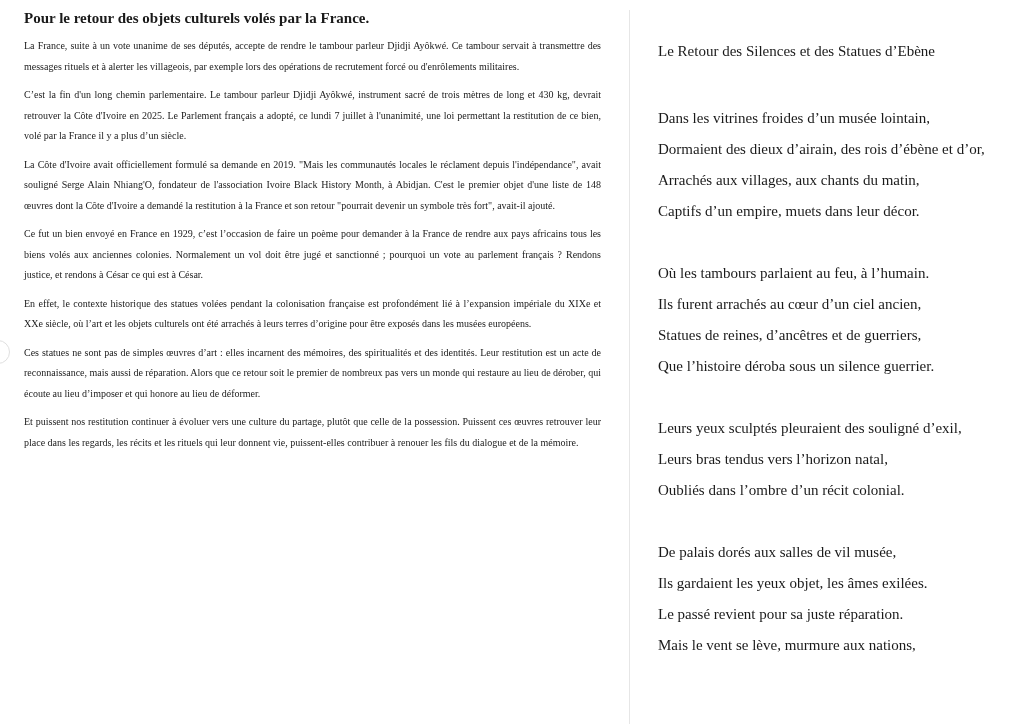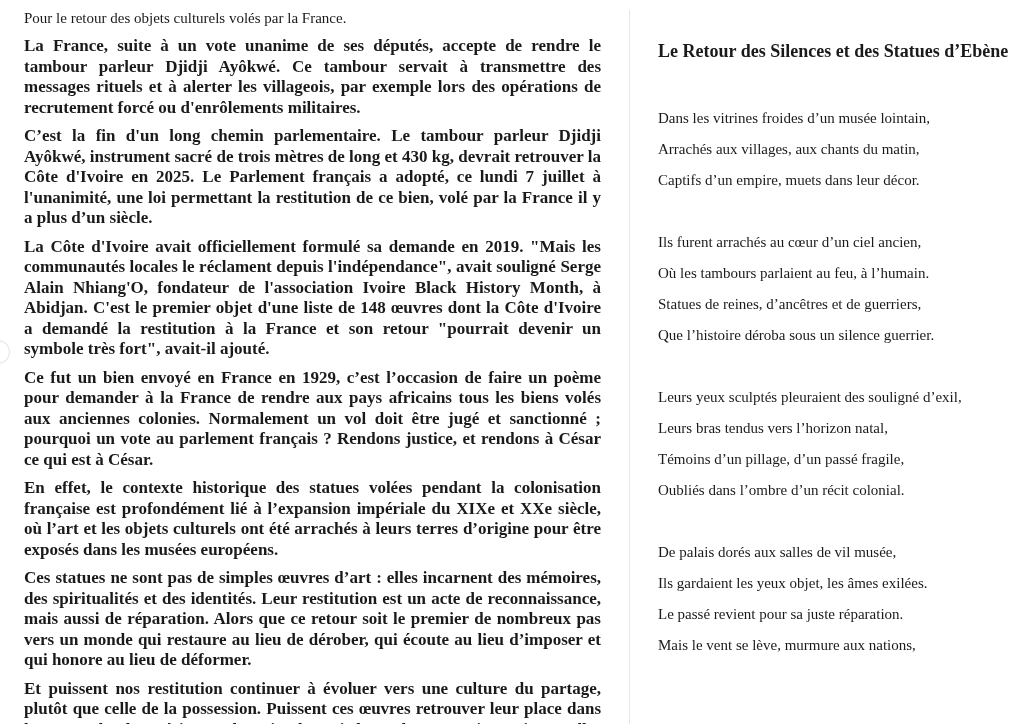--- a/index.html
+++ b/index.html
@@ -15,31 +15,30 @@
       font-family: "Liberation Serif", "DejaVu Serif", serif;
       color: #1a1a1a;
     }
     .left-col {
       position: absolute;
       left: 24px;
       top: 8px;
       width: 577px;
     }
     .article-title {
-      font-weight: normal;
+      font-weight: bold;
       font-size: 15px;
       line-height: 20px;
       margin: 0 0 8px 0;
     }
     .article-para {
-      font-size: 17px;
+      font-size: 10px;
       line-height: 20.5px;
       text-align: justify;
       margin: 0 0 8px 0;
-      font-weight: bold;
     }
     .divider {
       position: absolute;
       left: 629px;
       top: 10px;
       width: 1px;
       height: 714px;
       background: #e6e6e6;
     }
     .side-handle {
@@ -53,22 +52,22 @@
       background: #ffffff;
     }
     .right-col {
       position: absolute;
       left: 658px;
       top: 41px;
       width: 366px;
       white-space: nowrap;
     }
     .poem-title {
-      font-weight: bold;
-      font-size: 18px;
+      font-weight: normal;
+      font-size: 15px;
       line-height: 20px;
       margin: 0 0 42px 0;
     }
     .stanza {
       margin: 0 0 31px 0;
     }
     .poem-line {
       font-size: 15px;
       line-height: 31px;
       margin: 0;
@@ -90,35 +89,35 @@
   <p class="article-para">Et puissent nos restitution continuer à évoluer vers une culture du partage, plutôt que celle de la possession. Puissent ces œuvres retrouver leur place dans les regards, les récits et les rituels qui leur donnent vie, puissent-elles contribuer à renouer les fils du dialogue et de la mémoire.</p>
 </div>
 
 <div class="divider"></div>
 
 <div class="right-col">
   <p class="poem-title">Le Retour des Silences et des Statues d’Ebène</p>
 
   <div class="stanza">
     <p class="poem-line">Dans les vitrines froides d’un musée lointain,</p>
+    <p class="poem-line">Dormaient des dieux d’airain, des rois d’ébène et d’or,</p>
     <p class="poem-line">Arrachés aux villages, aux chants du matin,</p>
     <p class="poem-line">Captifs d’un empire, muets dans leur décor.</p>
   </div>
 
   <div class="stanza">
+    <p class="poem-line">Où les tambours parlaient au feu, à l’humain.</p>
     <p class="poem-line">Ils furent arrachés au cœur d’un ciel ancien,</p>
-    <p class="poem-line">Où les tambours parlaient au feu, à l’humain.</p>
     <p class="poem-line">Statues de reines, d’ancêtres et de guerriers,</p>
     <p class="poem-line">Que l’histoire déroba sous un silence guerrier.</p>
   </div>
 
   <div class="stanza">
     <p class="poem-line">Leurs yeux sculptés pleuraient des souligné d’exil,</p>
     <p class="poem-line">Leurs bras tendus vers l’horizon natal,</p>
-    <p class="poem-line">Témoins d’un pillage, d’un passé fragile,</p>
     <p class="poem-line">Oubliés dans l’ombre d’un récit colonial.</p>
   </div>
 
   <div class="stanza">
     <p class="poem-line">De palais dorés aux salles de vil musée,</p>
     <p class="poem-line">Ils gardaient les yeux objet, les âmes exilées.</p>
     <p class="poem-line">Le passé revient pour sa juste réparation.</p>
     <p class="poem-line">Mais le vent se lève, murmure aux nations,</p>
   </div>
 </div>

